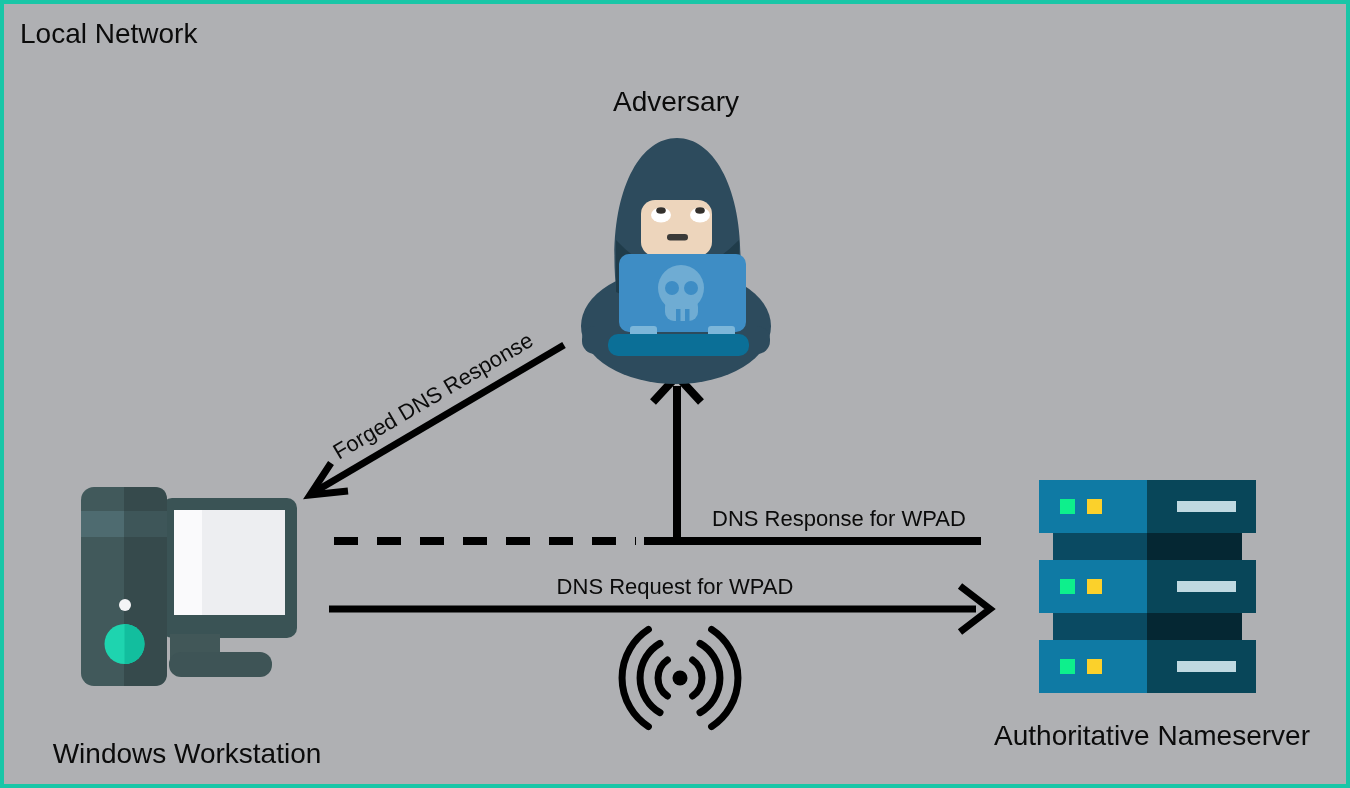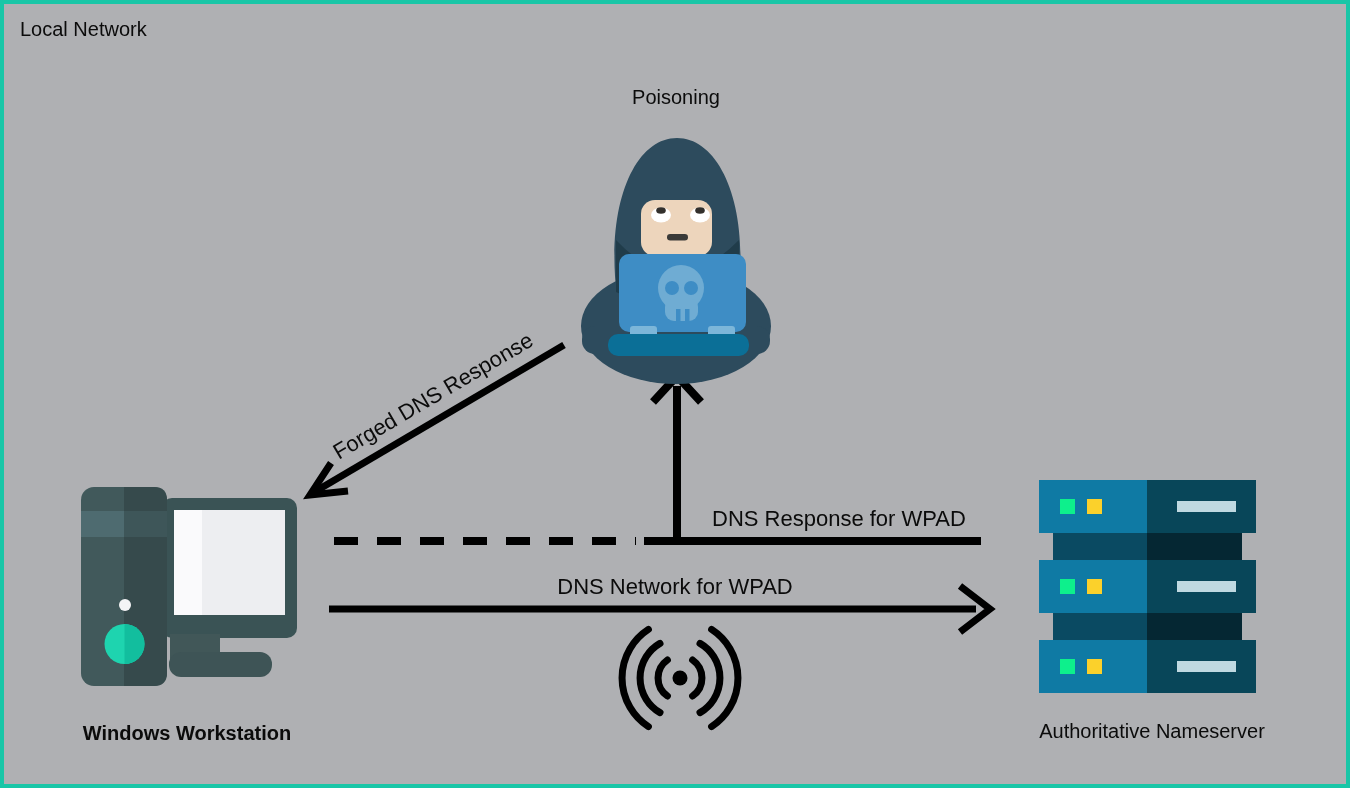--- a/index.html
+++ b/index.html
@@ -13,21 +13,21 @@
     font-family:"Liberation Sans","DejaVu Sans",sans-serif;
     color:var(--ink,#0b0b0b);
   }
   .stage svg{position:absolute;left:0;top:0;}
   .lbl{
     position:absolute;
     white-space:nowrap;
     color:var(--ink,#0b0b0b);
     line-height:1.15;
   }
-  .node-lbl{font-size:20px;}
+  .node-lbl{font-size:28px;}
   .edge-lbl{font-size:22px;}
   .centered{transform:translateX(-50%);}
   .rot{transform:translate(-50%,-50%) rotate(-30.5deg);transform-origin:center;}
 </style>
 </head>
 <body>
 
 <div class="stage">
 
   <svg width="1350" height="788" viewBox="0 0 1350 788">
@@ -121,26 +121,26 @@
       <rect x="1035" y="636" width="108" height="53" fill="#0F7AA4"></rect>
       <rect x="1143" y="636" width="109" height="53" fill="#084659"></rect>
       <rect x="1056" y="655" width="15" height="15" fill="#0DF08C"></rect>
       <rect x="1083" y="655" width="15" height="15" fill="#FBD12B"></rect>
       <rect x="1173" y="657" width="59" height="11" fill="#BFD9E1"></rect>
     </g>
   </svg>
 
   <div class="lbl node-lbl" style="left:16px;top:14px;">Local Network</div>
 
-  <div class="lbl node-lbl centered" style="left:672px;top:82px;">Poisoning</div>
+  <div class="lbl node-lbl centered" style="left:672px;top:82px;">Adversary</div>
 
-  <div class="lbl node-lbl centered" style="left:183px;top:718px;font-weight:bold;">Windows Workstation</div>
+  <div class="lbl node-lbl centered" style="left:183px;top:734px;">Windows Workstation</div>
 
   <div class="lbl node-lbl centered" style="left:1148px;top:716px;">Authoritative Nameserver</div>
 
   <div class="lbl edge-lbl rot" style="left:429px;top:392px;">Forged DNS Response</div>
 
   <div class="lbl edge-lbl" style="left:708px;top:502px;">DNS Response for WPAD</div>
 
-  <div class="lbl edge-lbl centered" style="left:671px;top:570px;">DNS Network for WPAD</div>
+  <div class="lbl edge-lbl centered" style="left:671px;top:570px;">DNS Request for WPAD</div>
 
 
 </div>
 
 </body></html>

